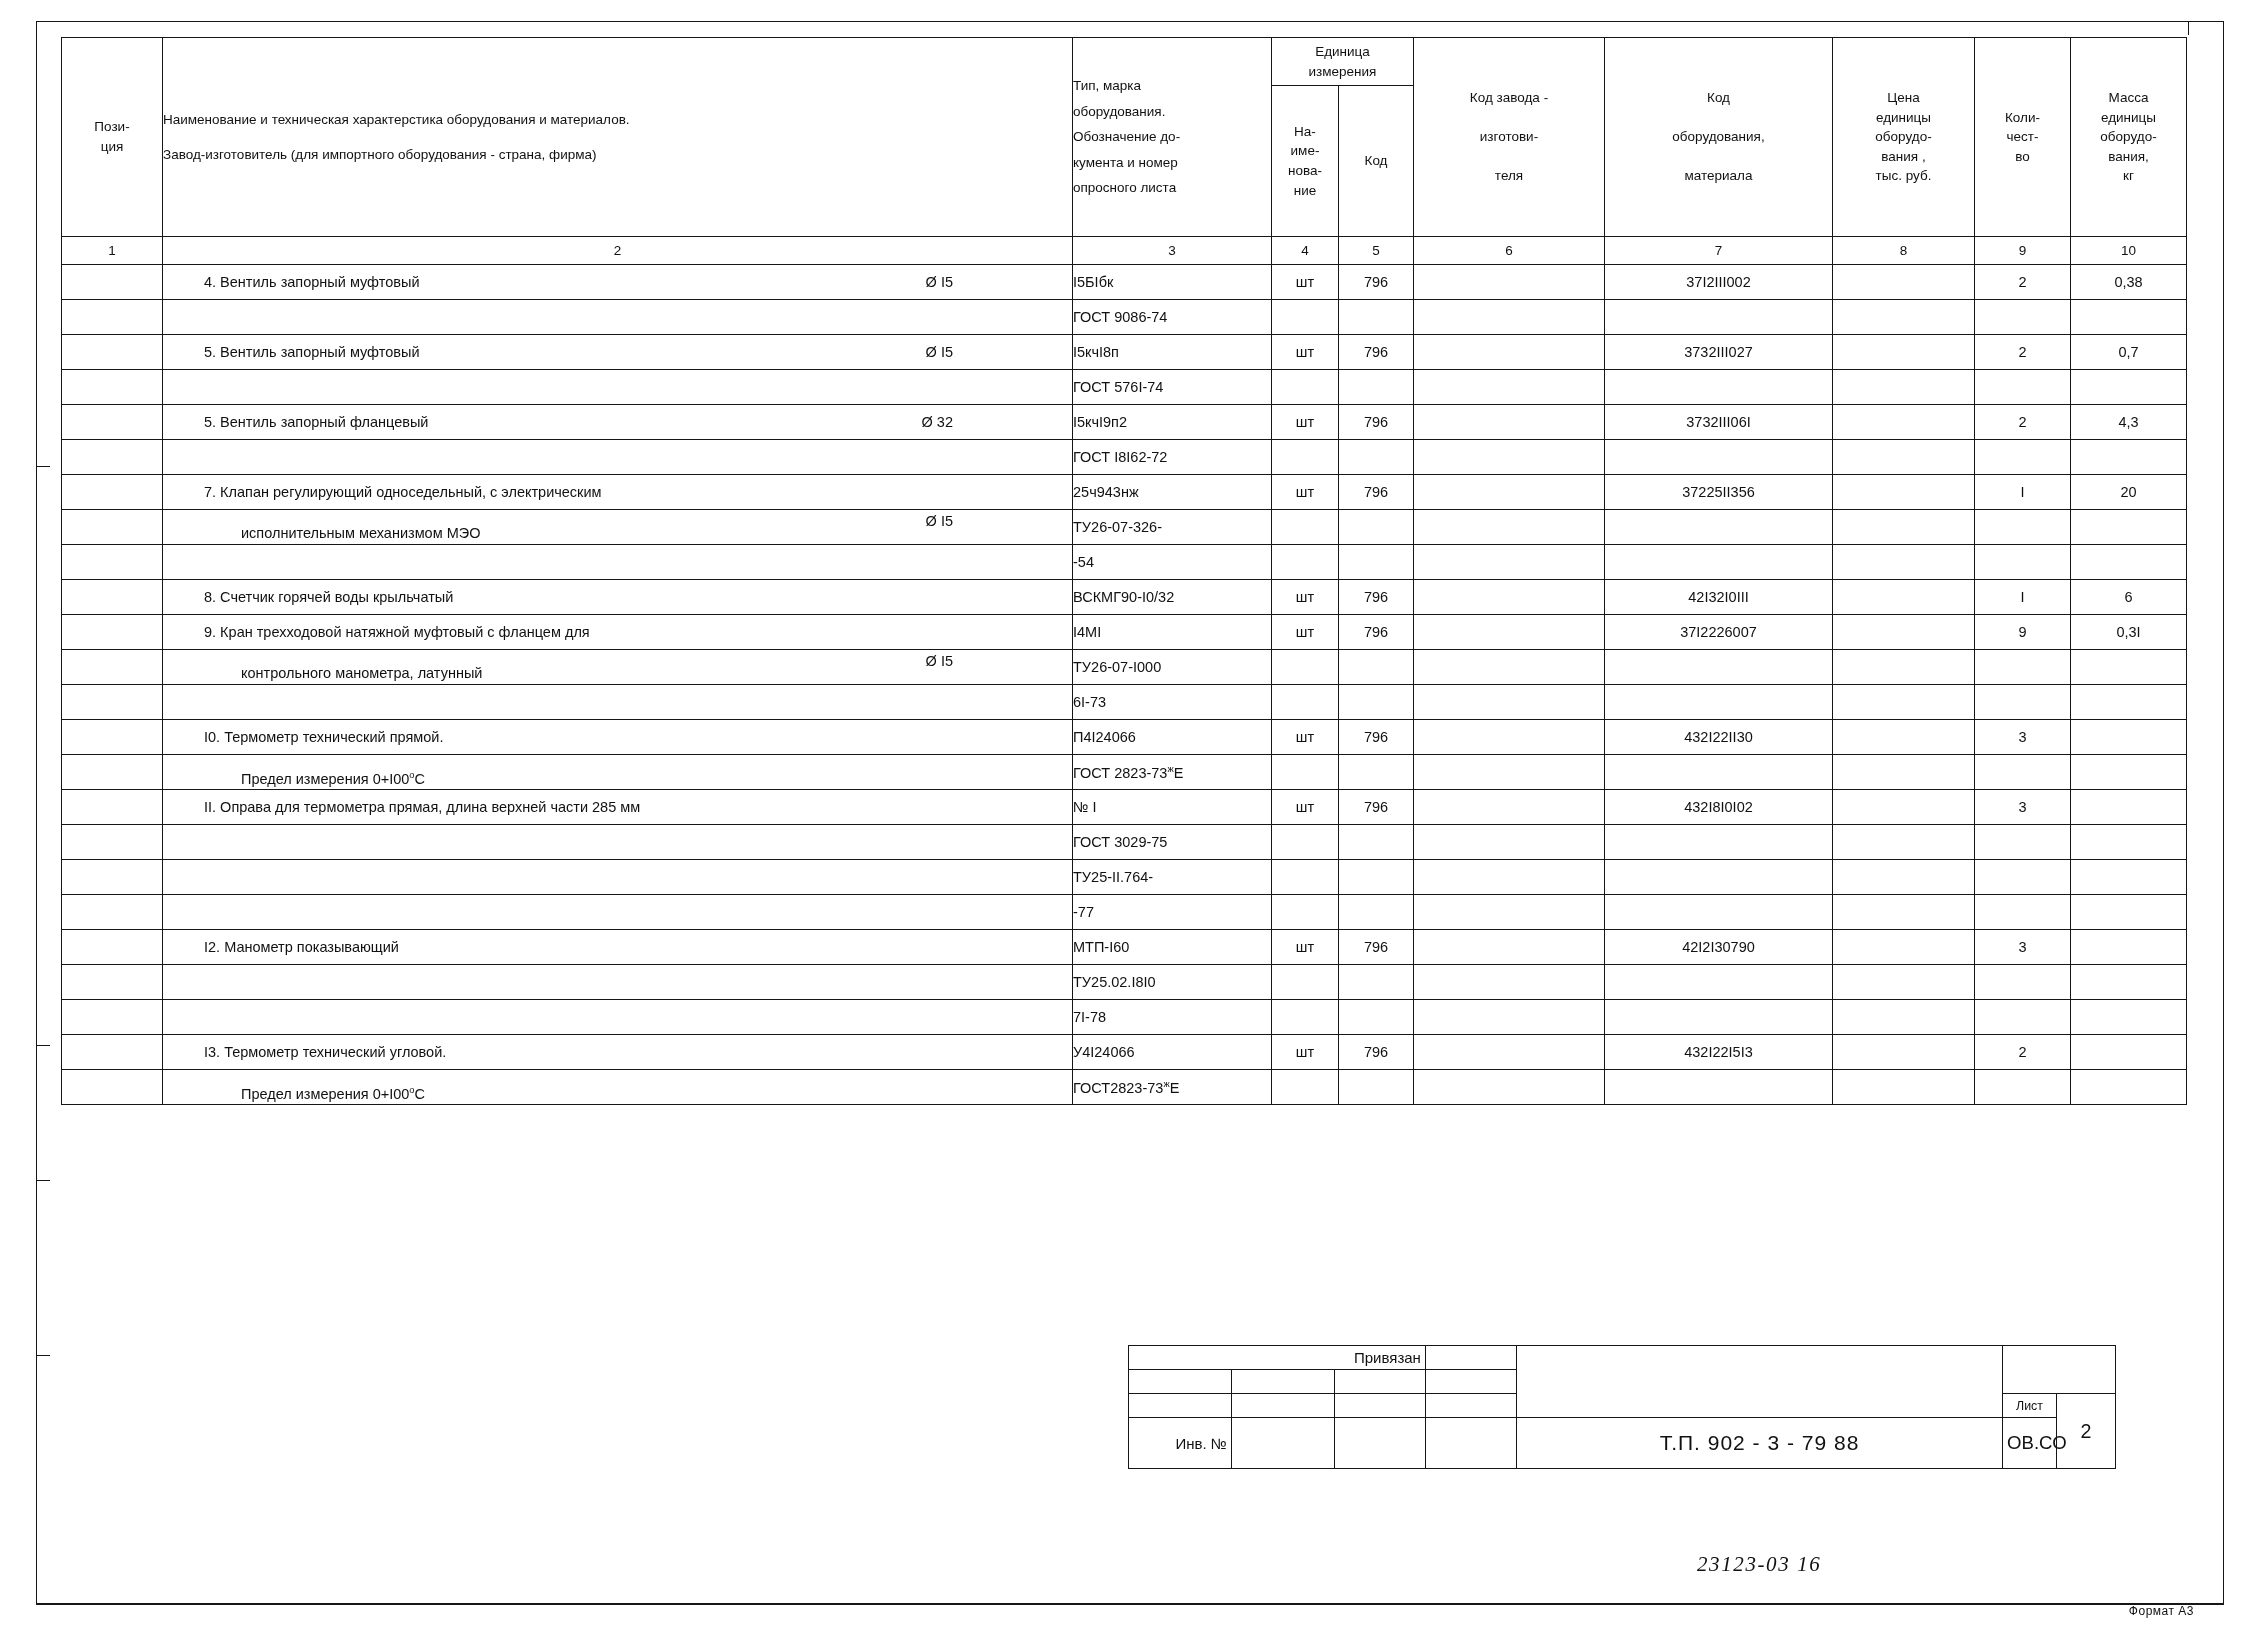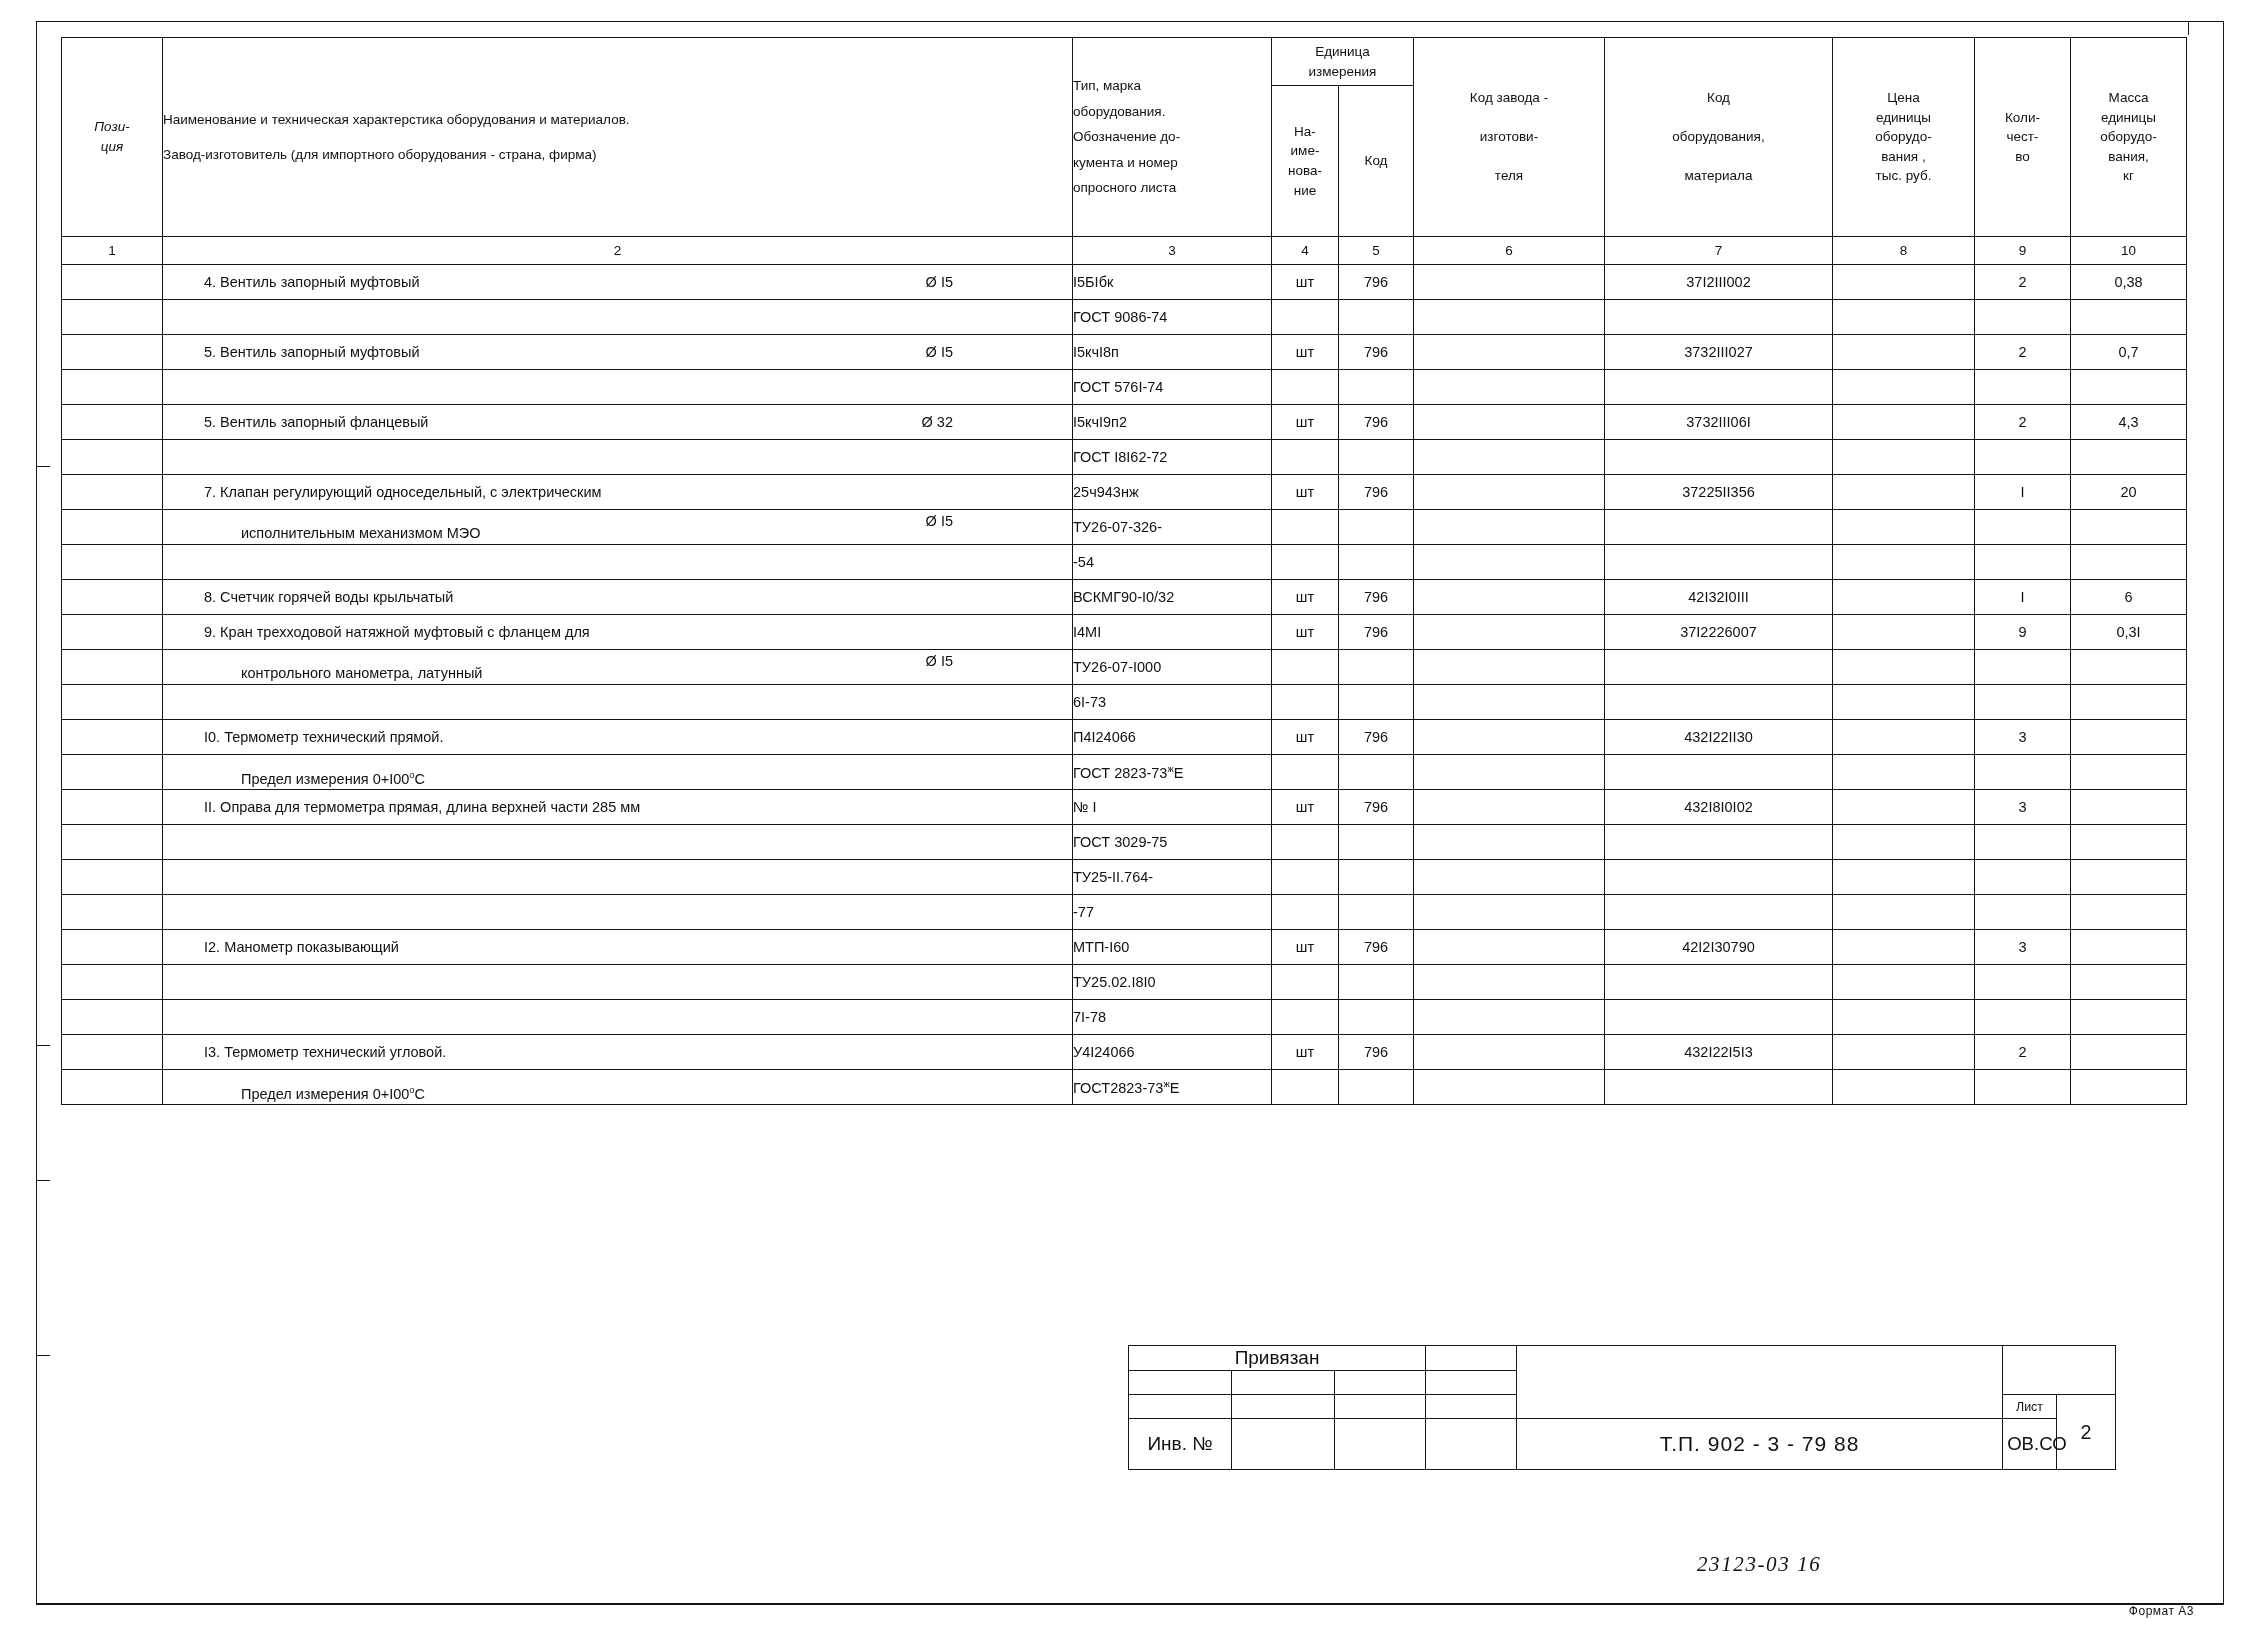--- a/index.html
+++ b/index.html
@@ -36,21 +36,21 @@
     vertical-align: middle;
     font-weight: normal;
     font-size: 13.5px;
   }
   .hdr-cell {
     text-align: center;
     line-height: 1.45;
     font-size: 13.5px;
     padding: 3.1px 2.1px;
   }
-  .hdr-cell.tall { height: 197px; font-style: italic; }
+  .hdr-cell.tall { height: 197px; }
   .hdr-left {
     text-align: left;
     padding-left: 31px;
     line-height: 2.6;
     font-size: 14.5px;
   }
   .hdr-left .l2 { padding-left: 0; }
   .hdr-doc {
     text-align: left;
     padding: 5.2px 5.2px 5.2px 8.3px;
@@ -97,21 +97,21 @@
     table-layout: fixed;
   }
   .stamp td {
     border: 1px solid #161616;
     height: 21px;
     font-size: 12.4px;
     padding: 1px 4.1px;
     vertical-align: middle;
   }
   .stamp .tall { height: 48px; }
-  .stamp .label { text-align: center; font-size: 19px; }
+  .stamp .label { text-align: right; font-size: 15px; }
   .stamp .tp {
     text-align: center;
     font-size: 21px;
     letter-spacing: 1px;
   }
   .stamp .ovco {
     text-align: center;
     font-size: 18.6px;
   }
   .stamp .listlbl {

